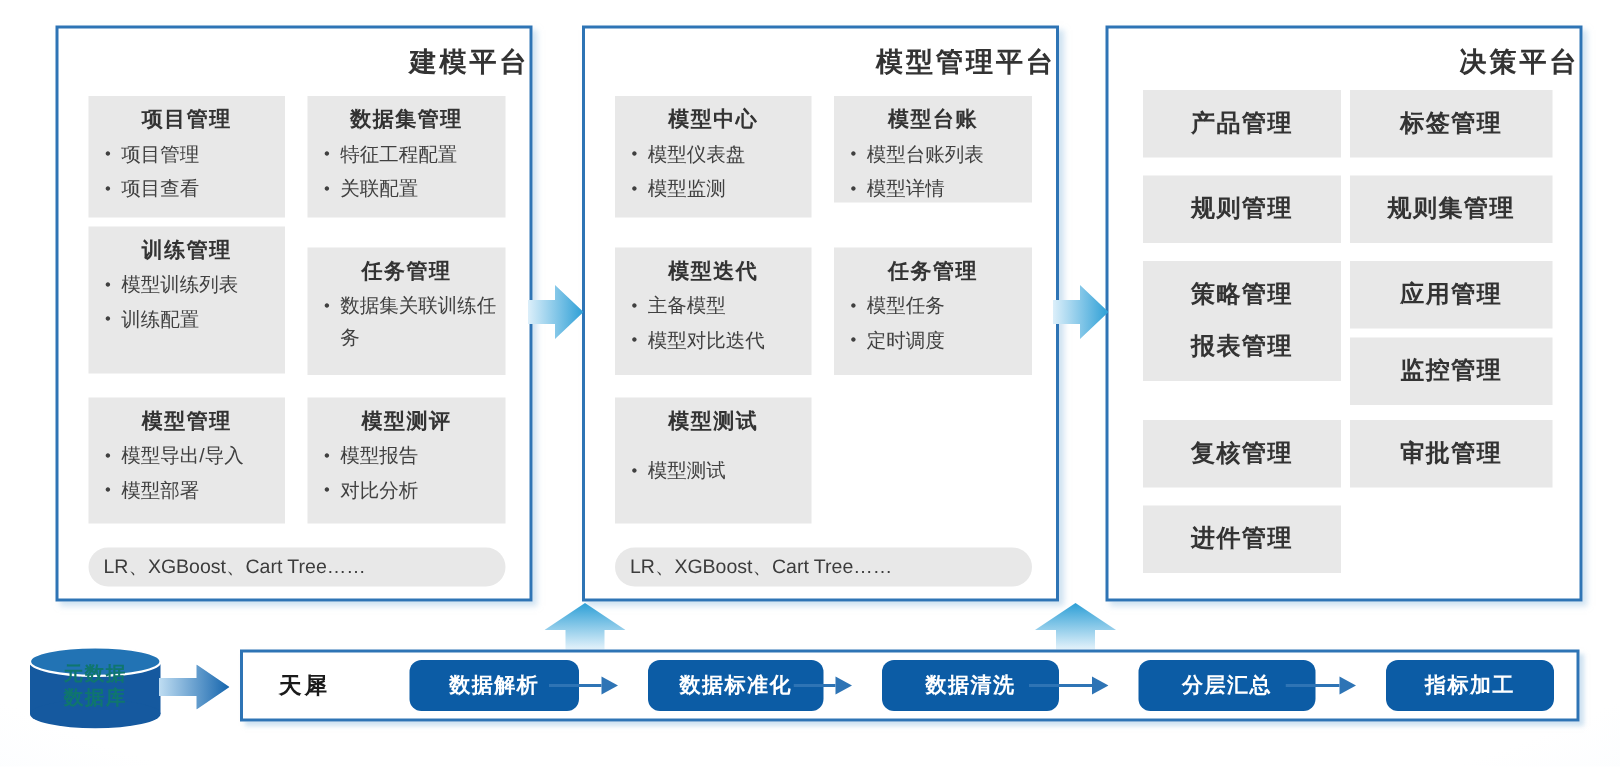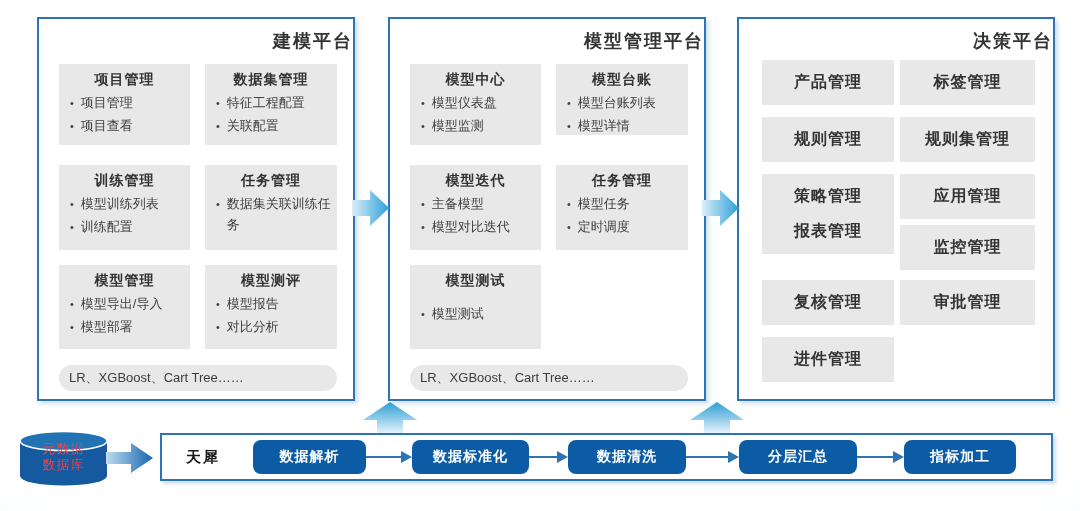--- a/index.html
+++ b/index.html
@@ -41,26 +41,26 @@
     background:#fff; border:2px solid var(--accent-blue,#2E74B5);
     box-shadow:3px 3px 3px rgba(167,203,229,.55);
   }
   .flow-label {
     position:absolute; left:24px; top:0; height:44px; display:flex; align-items:center;
     font-weight:bold; font-size:15px; color:#1a1a1a; letter-spacing:2px;
   }
   .flow-btn {
     position:absolute; top:5px; height:34px; border-radius:8px;
     background:var(--deep-blue,#0C5CA5); color:#fff; font-weight:bold; font-size:14px;
-    display:flex; align-items:center; justify-content:center; letter-spacing:1px;
+    display:flex; align-items:center; justify-content:center; letter-spacing:1px;margin-left:20px;
   }
   .abs { position:absolute; }
   .cyl-text {
     position:absolute; left:17px; top:441px; width:93px; text-align:center;
-    color:#ef4444; font-weight:normal; font-size:13px; line-height:16px; letter-spacing:1px;
+    color:#0f766e; font-weight:bold; font-size:13px; line-height:16px; letter-spacing:1px;
   }
   svg { display:block; }
 </style>
 </head>
 <body>
 
 <svg width="0" height="0" style="position:absolute">
   <defs>
     <linearGradient id="gradRight" x1="0" y1="0" x2="1" y2="0">
       <stop offset="0" stop-color="#DCEFFA"></stop>
@@ -97,21 +97,21 @@
     <div class="m-item">
         <span class="dot">•</span>
         <span>特征工程配置</span>
       </div>
     <div class="m-item">
         <span class="dot">•</span>
         <span>关联配置</span>
       </div>
   </div>
 
-  <div class="module" style="left:20px;top:146px;width:131px;height:85px">
+  <div class="module" style="left:20px;top:132px;width:131px;height:98px">
     <div class="m-head">训练管理</div>
     <div class="m-item">
         <span class="dot">•</span>
         <span>模型训练列表</span>
       </div>
     <div class="m-item">
         <span class="dot">•</span>
         <span>训练配置</span>
       </div>
   </div>

